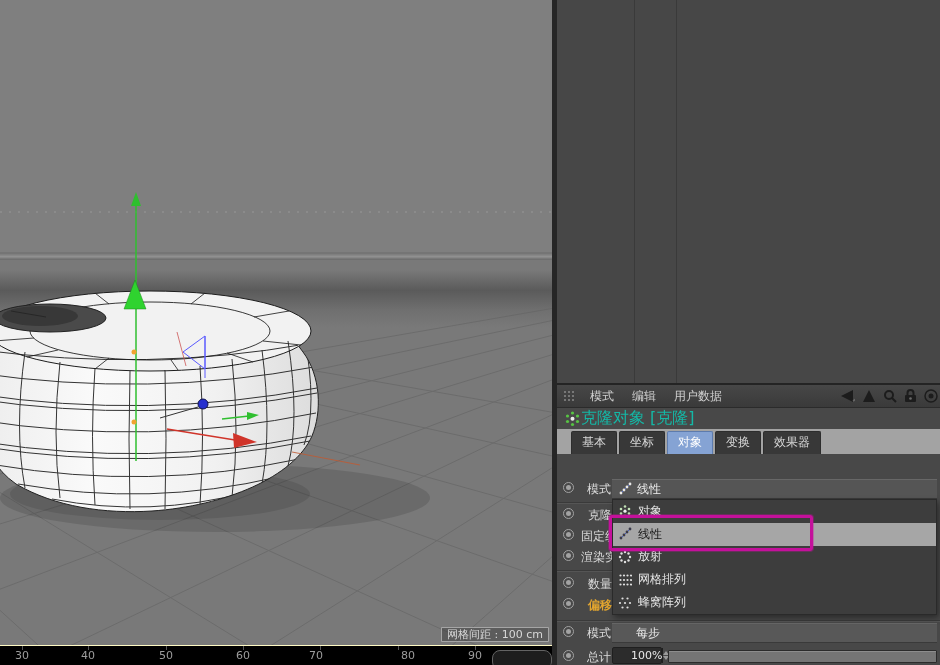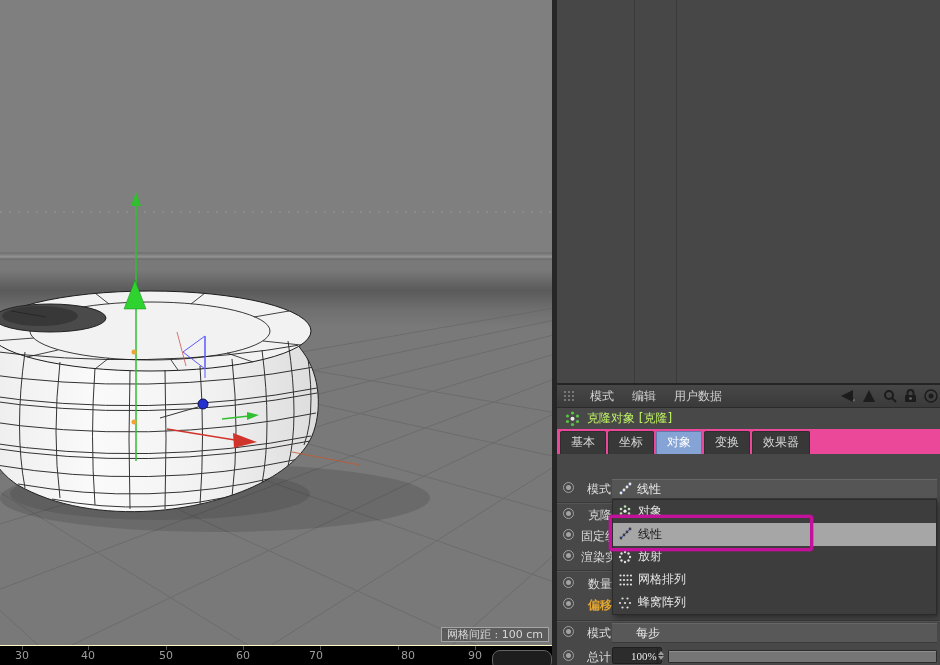--- a/index.html
+++ b/index.html
@@ -33,23 +33,23 @@
   .objmgr{left:0;top:0;width:383px;height:383px;background:#474747;border-bottom:2px solid #242424;}
   .objmgr .vline{position:absolute;top:0;width:1px;height:383px;background:#3a3a3a;}
 
   .menubar{left:0;top:385px;width:383px;height:22px;
     background:linear-gradient(#474747,#3a3a3a);border-bottom:1px solid #2b2b2b;
     display:flex;align-items:center;}
   .menuitem{font-size:12px;color:#cfcfcf;padding:0 9px;cursor:default;}
   .mb-icons{position:absolute;right:2px;top:0;height:22px;display:flex;align-items:center;gap:7px;}
 
   .titlebar{left:0;top:408px;width:383px;height:21px;display:flex;align-items:center;background:#484848;}
-  .titlebar .ttl{font-size:12px;color:#bef264;margin-left:6px;}
-
-  .tabsbar{left:0;top:429px;width:383px;height:25px;background:#ec4899;display:flex;align-items:flex-end;padding-left:3px;box-sizing:border-box;}
+  .titlebar .ttl{font-size:16px;color:#14b8a6;}
+
+  .tabsbar{left:0;top:429px;width:383px;height:25px;background:#a3a3a3;display:flex;align-items:flex-end;padding-left:14px;box-sizing:border-box;}
   .tab{font-size:12px;color:#d8d8d8;background:#383838;border:1px solid #2d2d2d;border-bottom:none;
     padding:2px 10px 3px;margin-right:2px;border-radius:2px 2px 0 0;}
   .tab.active{background:#85a3d4;color:#fff;border-color:#5d7bad;}
 
   .secheader{left:0;top:454px;width:383px;height:22px;background:#363636;
     border-top:1px solid #292929;border-bottom:1px solid #2e2e2e;box-sizing:border-box;
     display:flex;align-items:center;}
   .secheader span{font-size:12px;font-weight:bold;color:#ececec;margin-left:7px;}
 
   
@@ -71,21 +71,21 @@
     border:1px solid #2a2a2a;box-sizing:border-box;box-shadow:2px 3px 6px rgba(0,0,0,.4);}
   .pitem{height:22.8px;display:flex;align-items:center;font-size:12px;color:#e6e6e6;}
   .pitem .ic{margin:0 6px 0 5px;display:flex;}
   .pitem.selected{background:#a6a6a6;color:#161616;}
 
   .magenta{left:609px;top:515px;width:198px;height:30px;border:3px solid #c4119b;border-radius:3px;
     box-shadow:0 0 0 1px rgba(196,17,155,.35);}
 
   .spin{left:612px;top:647px;width:50px;height:17px;background:#2c2c2c;border:1px solid #1f1f1f;
     border-radius:2px;box-sizing:border-box;display:flex;align-items:center;font-size:11px;color:#e8e8e8;}
-  .spin .val{margin-left:18px;flex:1;font-family:Liberation Serif, serif;}
+  .spin .val{margin-left:18px;flex:1;}
   .spin .arrows{width:11px;height:100%;border-left:1px solid #1f1f1f;display:flex;flex-direction:column;align-items:center;justify-content:center;gap:1px;}
   .tri-up{width:0;height:0;border-left:3px solid transparent;border-right:3px solid transparent;border-bottom:4px solid #9a9a9a;}
   .tri-dn{width:0;height:0;border-left:3px solid transparent;border-right:3px solid transparent;border-top:4px solid #9a9a9a;}
   .slider{left:668px;top:650px;width:269px;height:13px;background:#757575;border:1px solid #2b2b2b;
     border-radius:1px;box-sizing:border-box;box-shadow:inset 0 1px 0 rgba(255,255,255,.18);}
 </style>
 </head>
 <body>
 
 <div class="screen">

